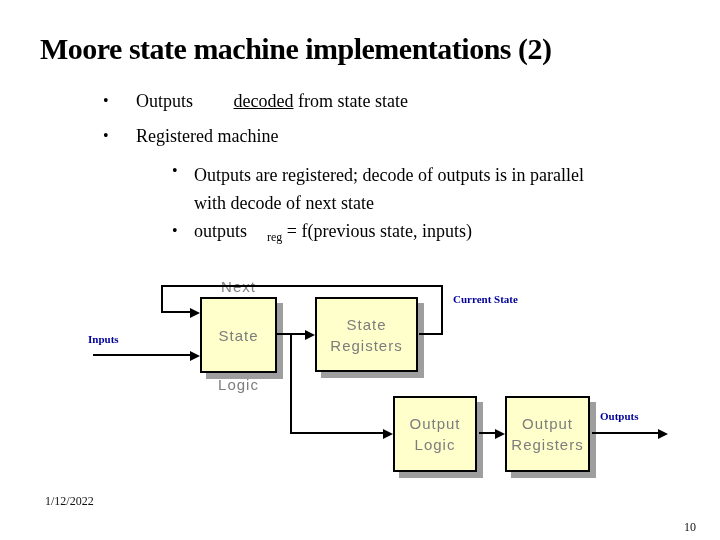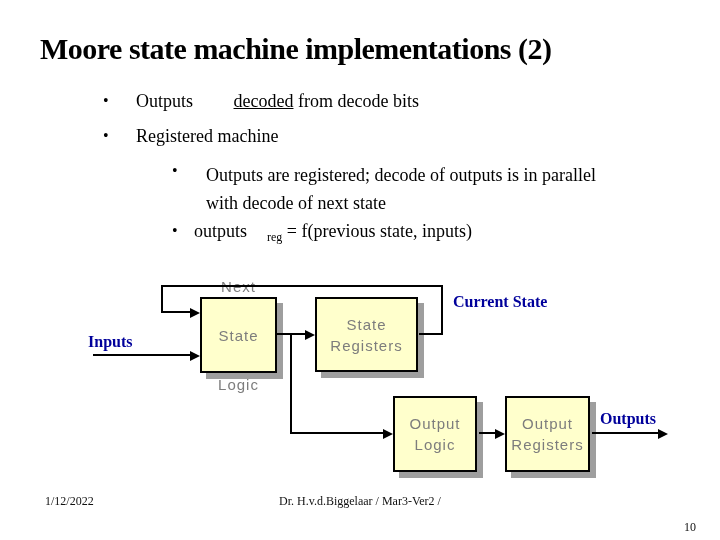--- a/index.html
+++ b/index.html
@@ -42,21 +42,21 @@
     font-size: 15px;
     line-height: 21px;
     color: #7d7d7d;
     letter-spacing: 1px;
     text-align: center;
   }
   .dlabel {
     position: absolute;
     font-family: "Liberation Serif", serif;
     font-weight: bold;
-    font-size: 16px;
+    font-size: 11px;
     color: #00009b;
     white-space: nowrap;
   }
   .wire { position: absolute; background: #000000; }
   .wire-h { height: 2px; }
   .wire-v { width: 2px; }
   .arr-r {
     position: absolute;
     width: 0; height: 0;
     border-top: 5px solid transparent;
@@ -68,31 +68,31 @@
 </style>
 </head>
 <body>
 
 <div class="slide">
 
   <div class="title">Moore state machine implementations (2)</div>
 
   <div class="bullet-row" style="left:0; top:91px;">
     <span class="bullet-dot" style="left:103px; top:1px;">•</span>
-    <span style="position:absolute; left:136px; top:0; white-space:nowrap;"><span>Outputs </span><span class="u">decoded</span><span> from decode bits</span></span>
+    <span style="position:absolute; left:136px; top:0; white-space:nowrap;"><span>Outputs </span><span class="u">decoded</span><span> from state state</span></span>
   </div>
 
   <div class="bullet-row" style="left:0; top:126px;">
     <span class="bullet-dot" style="left:103px; top:1px;">•</span>
     <span style="position:absolute; left:136px; top:0; white-space:nowrap;">Registered machine</span>
   </div>
 
   <div class="bullet-row" style="left:0; top:161px;">
     <span class="bullet-dot" style="left:172px; top:1px;">•</span>
-    <span style="position:absolute; left:194px; top:0; width:404px; line-height:28px;margin-left:12px;">Outputs are registered; decode of outputs is in parallel with decode of next state</span>
+    <span style="position:absolute; left:194px; top:0; width:404px; line-height:28px;">Outputs are registered; decode of outputs is in parallel with decode of next state</span>
   </div>
 
   <div class="bullet-row" style="left:0; top:221px;">
     <span class="bullet-dot" style="left:172px; top:1px;">•</span>
     <span style="position:absolute; left:194px; top:0; white-space:nowrap;"><span>outputs</span><span class="sub">reg</span><span> = f(previous state, inputs)</span></span>
   </div>
 
   <div class="dbox" style="left:200px; top:297px; width:77px; height:76px;gap:28px;">
     <span>Next</span>
     <span>State</span>
@@ -135,16 +135,15 @@
   <div class="wire wire-h" style="left:290px; top:432px; width:93px;"></div>
   <div class="arr-r" style="left:383px; top:429px;"></div>
 
   <div class="wire wire-h" style="left:479px; top:432px; width:16px;"></div>
   <div class="arr-r" style="left:495px; top:429px;"></div>
 
   <div class="wire wire-h" style="left:592px; top:432px; width:66px;"></div>
   <div class="arr-r" style="left:658px; top:429px;"></div>
 
   <div class="footer-text" style="left:45px; top:494px;">1/12/2022</div>
-  <div class="footer-text footer-center" style="top:494px;">Dr. H.v.d.Biggelaar / Mar3-Ver2 /</div>
   <div class="footer-text" style="left:684px; top:509px; width:24px; text-align:left;margin-top:11px;">10</div>
 
 </div>
 
 </body></html>

